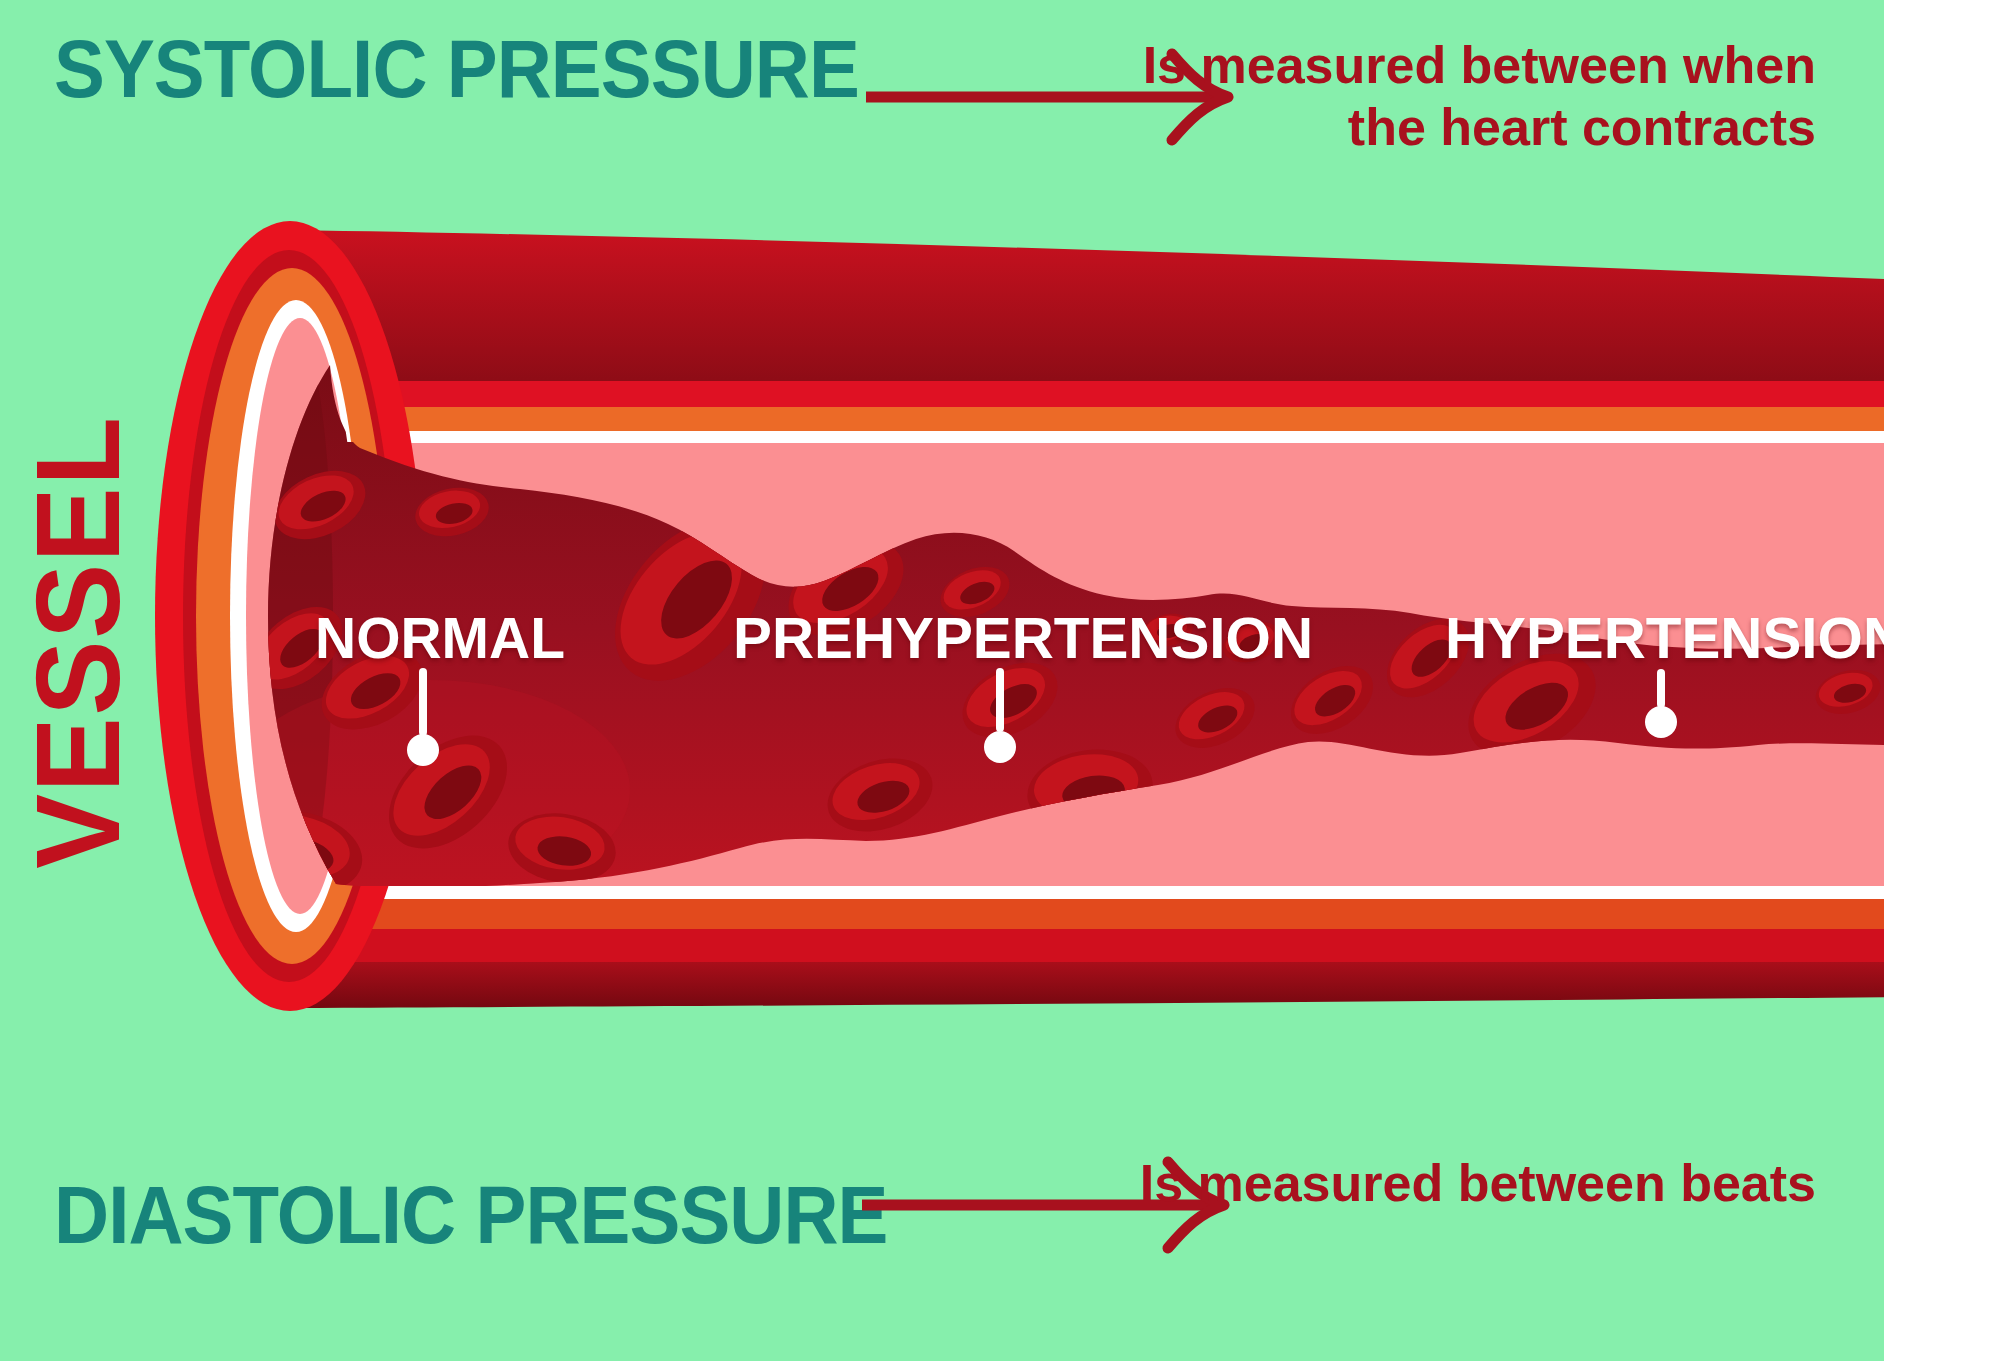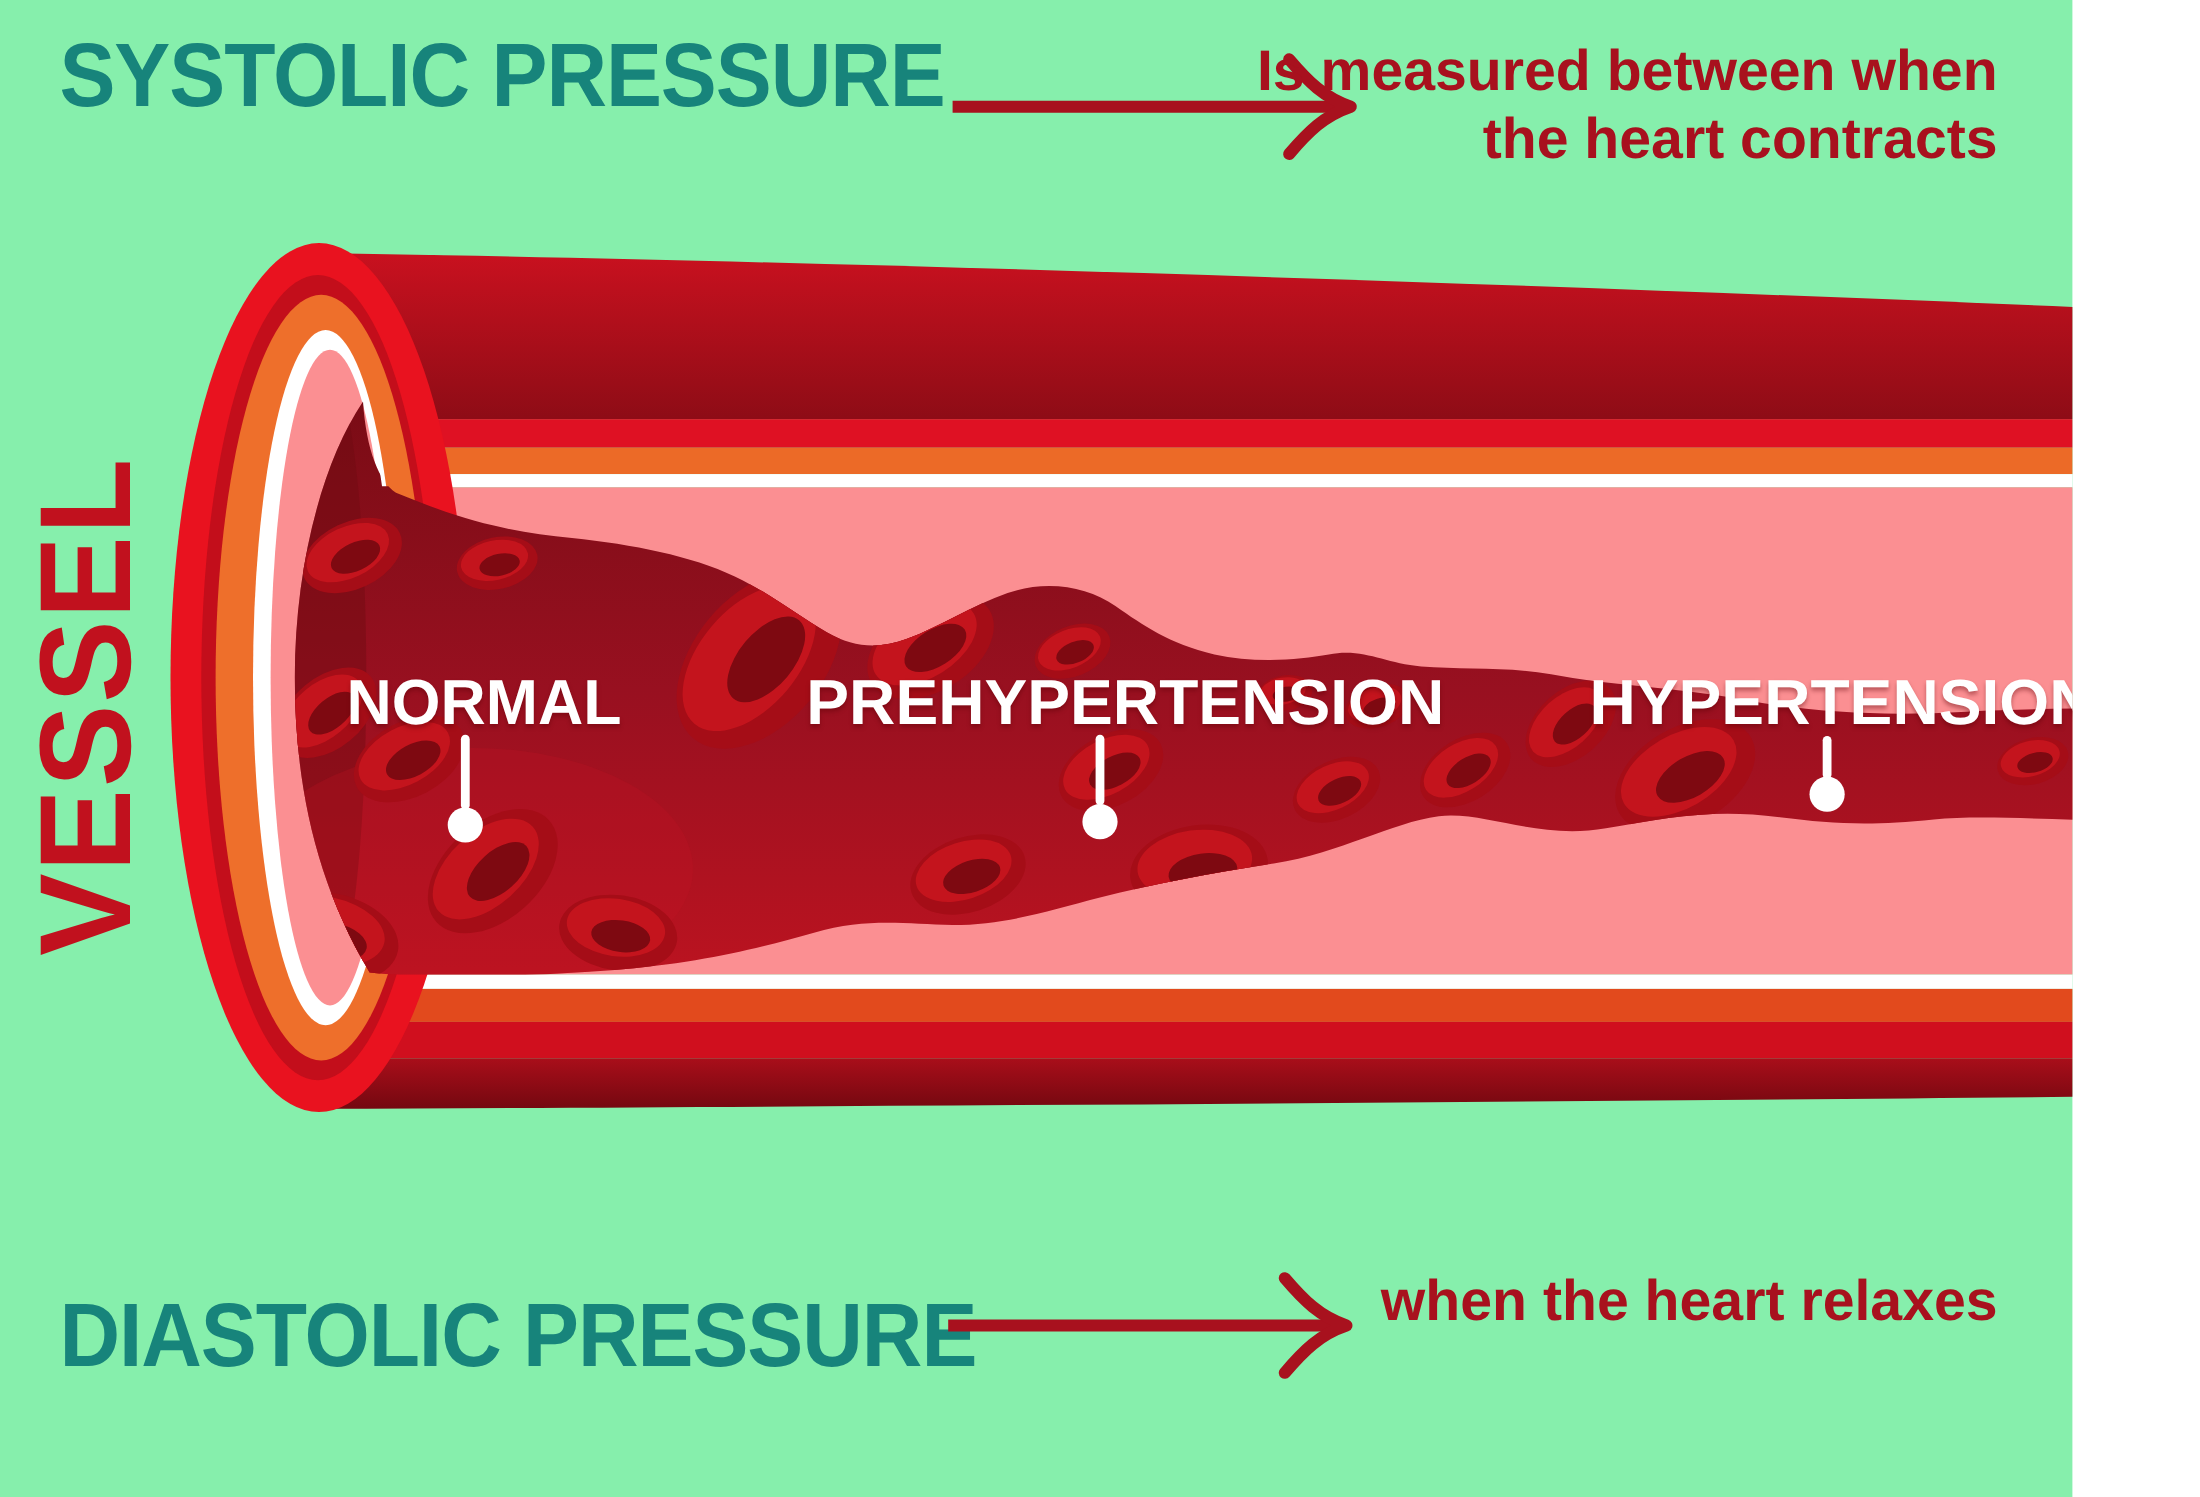--- a/index.html
+++ b/index.html
@@ -175,16 +175,16 @@
   </svg>
 
   <div class="title title-bottom">DIASTOLIC PRESSURE</div>
 
   <svg class="arrow-svg arrow-bottom" viewBox="0 0 390 106">
     <line class="arrow-shaft" x1="4" y1="53" x2="356" y2="53"></line>
     <path class="arrow-head" d="M 310 10 C 327 30 342 45 366 53 C 342 61 327 76 310 96"></path>
   </svg>
 
   <div class="annot annot-bottom">
-    <div>when the heart relaxes</div>
+    <div>Is measured between beats</div>
   </div>
 
 </div>
 
 </body></html>

